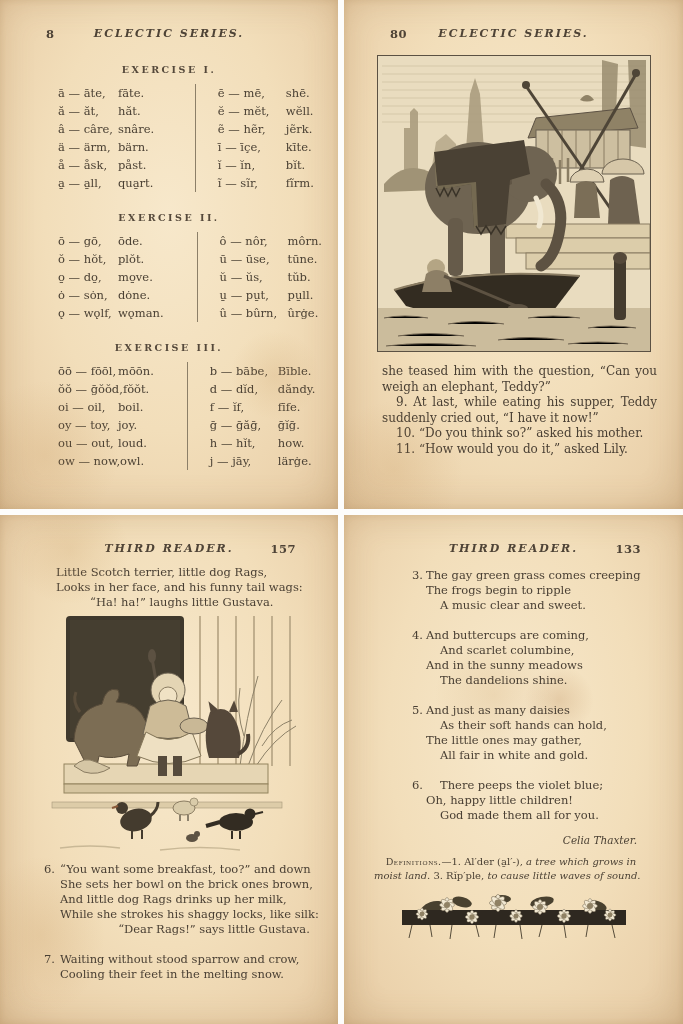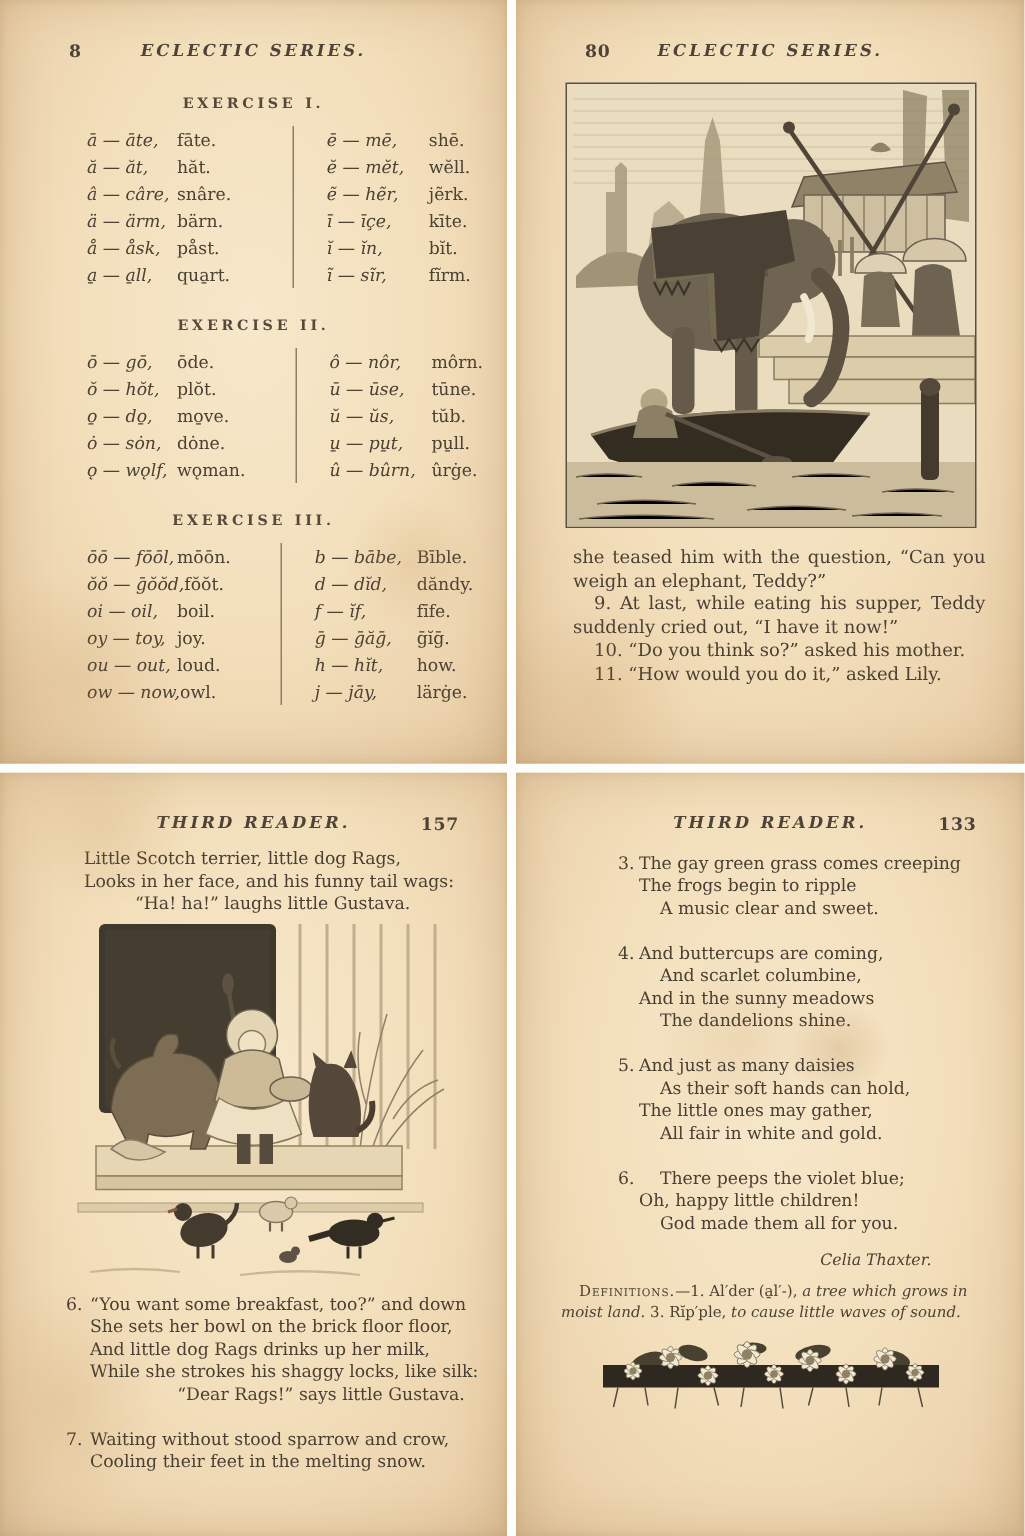--- a/index.html
+++ b/index.html
@@ -5,33 +5,33 @@
   html,body{margin:0;padding:0;background:#ffffff;}
   body{width:683px;height:1024px;font-family:"DejaVu Serif","Liberation Serif",serif;}
   .sheet{display:grid;grid-template-columns:338px 339px;grid-template-rows:509px 509px;gap:6px;width:683px;height:1024px;background:#fdfdfc;}
   .page{position:relative;overflow:hidden;color:#4b4134;
     background:radial-gradient(ellipse at 50% 42%,#f7e8cb 0%,#f2deba 52%,#ebd2ac 82%,#e0c49c 100%);
     box-shadow:inset 0 0 34px rgba(140,95,45,.22), inset 0 0 6px rgba(150,105,55,.18);}
   .stain{position:absolute;border-radius:50%;pointer-events:none;
     background:radial-gradient(rgba(186,136,72,.16),rgba(186,136,72,0) 70%);}
   .pgnum{position:absolute;top:27px;font-size:11.5px;font-weight:bold;letter-spacing:.5px;color:#4e4336;}
   .pgnum.left{left:46px;}
-  .pgnum.right{right:32px;}
+  .pgnum.right{right:42px;}
   .runhead{margin:27px 0 0;text-align:center;font-style:italic;font-weight:bold;
     font-size:11px;line-height:13px;letter-spacing:2px;color:#4e4336;}
   
   .exhead{margin:20px 0 9px;text-align:center;font-weight:bold;font-size:9.5px;
     letter-spacing:2.5px;color:#55493b;}
   .exhead.first{margin-top:24px;}
   .cols{display:flex;margin:0 24px 0 44px;}
   .col{width:50%;box-sizing:border-box;}
   .col.l{padding-left:14px;}
   .col.r{border-left:1px solid #8c7f68;padding-left:22px;margin-left:33px;}
   .wrow{display:flex;font-size:11.5px;line-height:18px;white-space:nowrap;}
-  .wrow .w1{min-width:60px;font-style:italic;}
+  .wrow .w1{min-width:60px;}
   .col.r .wrow .w1{min-width:68px;}
   
   .plate{margin:15px auto 0;width:272px;height:295px;border:1px solid #5b5143;
     box-sizing:content-box;background:#e9dcbf;}
   .plate2{margin:6px auto 0;width:258px;height:238px;}
   figure{padding:0;margin-left:auto;margin-right:auto;}
   
   .story{margin:12px 26px 0 38px;font-size:12px;line-height:15.5px;text-align:justify;color:#493f33;}
   .story .para{margin:0;}
   .story .para.ind{text-indent:14px;}
@@ -39,23 +39,23 @@
   .poem{font-size:11.5px;line-height:15px;color:#493f33;}
   .intro{margin:10px 0 0 56px;}
   .intro .i1{padding-left:34px;}
   .bl-stanzas{margin:8px 0 0 44px;}
   .br-stanzas{margin:13px 0 0 68px;}
   .stanza{position:relative;padding-left:16px;margin:0 0 15px;}
   .br-stanzas .stanza{padding-left:14px;}
   .snum{position:absolute;left:0;top:0;}
   .bl-stanzas .i1{padding-left:30px;text-align:center;}
   .br-stanzas .i1{padding-left:14px;}
-  .attrib{margin:-4px 62px 0 0;text-align:right;font-style:italic;font-size:10.5px;color:#4b4134;}
+  .attrib{margin:-4px 46px 0 0;text-align:right;font-style:italic;font-size:10.5px;color:#4b4134;}
   .defs{margin:9px 28px 0 30px;font-size:10px;line-height:13.5px;text-indent:12px;color:#4b4134;}
-  .seg-smallcaps{font-variant:small-caps;letter-spacing:.6px;}
+  .seg-smallcaps{font-variant:small-caps;letter-spacing:.6px;font-family:Liberation Serif, serif;}
   .seg-italic{font-style:italic;}
   .tailpiece{display:block;margin:8px auto 0;}
 </style>
 </head>
 <body>
 
 <div class="sheet">
 
   <section class="page">
     <div class="stain" style="left:-30px;top:380px;width:150px;height:150px;"></div>
@@ -383,21 +383,21 @@
           <circle cx="157" cy="218" r="3" fill="#5d5243"></circle>
         </g>
         <path d="M20 232 q30 -4 60 0 M120 234 q40 -5 80 0" stroke="#c9b896" stroke-width="1.5" fill="none"></path>
       </svg>
     </figure>
 
     <div class="poem bl-stanzas">
         <div class="stanza">
           <span class="snum">6.</span>
           <div class="pline i0">“You want some breakfast, too?” and down</div>
-          <div class="pline i0">She sets her bowl on the brick floor floor,</div>
+          <div class="pline i0">She sets her bowl on the brick ones brown,</div>
           <div class="pline i0">And little dog Rags drinks up her milk,</div>
           <div class="pline i0">While she strokes his shaggy locks, like silk:</div>
           <div class="pline i1">“Dear Rags!” says little Gustava.</div>
         </div>
         <div class="stanza">
           <span class="snum">7.</span>
           <div class="pline i0">Waiting without stood sparrow and crow,</div>
           <div class="pline i0">Cooling their feet in the melting snow.</div>
         </div>
       </div>

